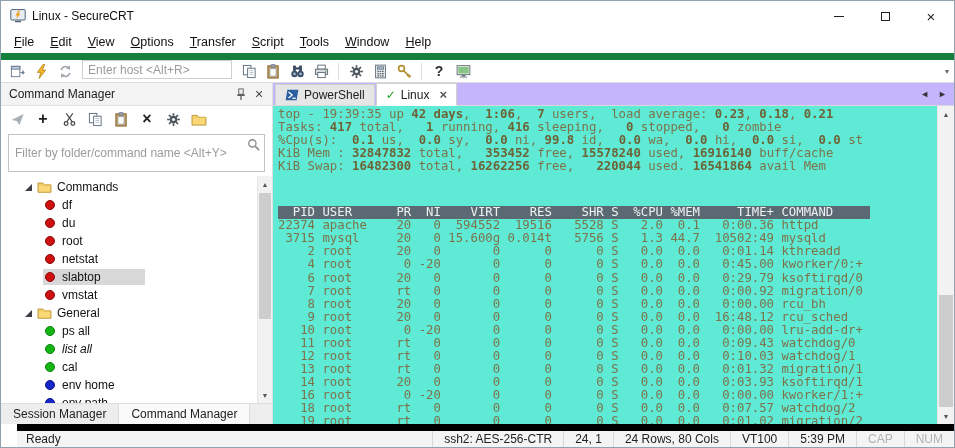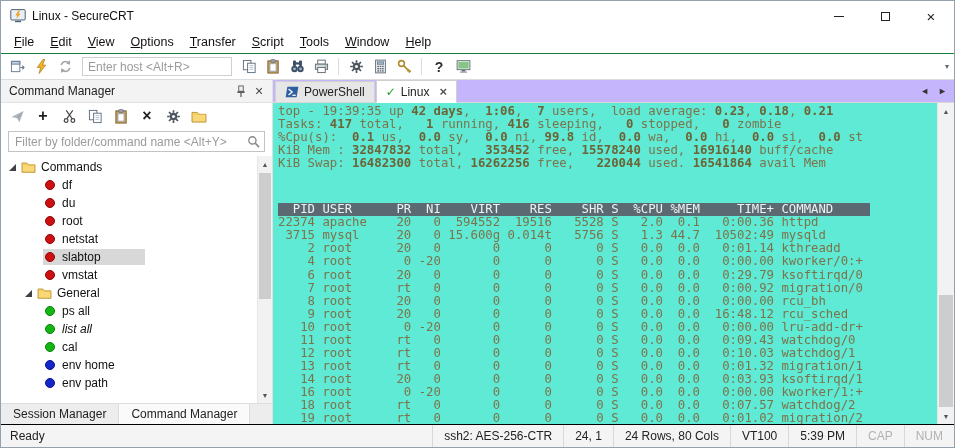--- a/index.html
+++ b/index.html
@@ -16,22 +16,22 @@
   .win-btn { width:46px; height:100%; display:flex; align-items:center; justify-content:center; }
   .min-glyph { width:10px; height:1px; background:#222; display:block; }
   .max-glyph { width:9px; height:9px; border:1px solid #222; display:block; }
   .close-glyph-holder { font-size:15px; color:#222; line-height:1; }
 
   
   .menubar { flex:0 0 22px; display:flex; align-items:center; padding-left:5px; }
   .menu-item { padding:3px 8px; font-size:12.5px; color:#111; }
 
   
-  .toolbar { flex:0 0 27px; border-top:1px solid #15803d; border-bottom:1px solid #dcdcdc;
-             display:flex; align-items:center; padding-left:5px; }
+  .toolbar { flex:0 0 27px; border-top:7px solid #15803d; border-bottom:1px solid #dcdcdc;
+             display:flex; padding-left:5px; }
   .tb-group { display:flex; align-items:center; gap:2px; }
   .tbtn { width:22px; height:22px; display:inline-flex; align-items:center; justify-content:center; }
   .tsep { width:1px; height:17px; background:#dcdcdc; margin:0 4px; display:inline-block; }
   .host-input { width:150px; height:19px; border:1px solid #cfcfcf; font:12px "Liberation Sans",sans-serif;
                 padding:0 5px; color:#333; margin:0 6px; outline:none; }
   .host-input::placeholder { color:#9b9b9b; }
   .tb-overflow { margin-left:auto; padding-right:5px; color:#666; font-size:8px; align-self:center; }
 
   
   .main { flex:1; display:flex; min-height:0; }
@@ -39,21 +39,21 @@
   
   .sidebar { flex:0 0 272px; width:272px; border-right:1px solid #e0e0e0; display:flex;
              flex-direction:column; min-height:0; background:#fff; }
   .pane-header { flex:0 0 23px; background:#f3f3f3; border-bottom:1px solid #e2e2e2;
                  display:flex; align-items:center; padding:0 4px 0 8px; }
   .pane-title { flex:1; font-size:12px; color:#222; }
   .ph-btn { width:18px; height:18px; display:flex; align-items:center; justify-content:center;
             color:#444; font-size:14px; line-height:1; }
   .pane-toolbar { flex:0 0 26px; display:flex; align-items:center; padding-left:5px; gap:4px; }
   .filter-row { flex:0 0 27px; padding:2px 7px 4px 7px; position:relative; }
-  .filter-input { width:100%; height:21px; border:1px solid #c3c3c3; font:12px "Liberation Sans",sans-serif;
+  .filter-input { width:100%; height:38px; border:1px solid #c3c3c3; font:12px "Liberation Sans",sans-serif;
                   padding:0 22px 0 6px; color:#333; outline:none; }
   .filter-input::placeholder { color:#9b9b9b; }
   .mag-holder { position:absolute; right:12px; top:6px; }
 
   .tree { flex:1; position:relative; overflow:hidden; padding-top:2px; }
   .tree-row { height:18px; display:flex; align-items:center; }
   .twisty { width:0; height:0; border-left:7px solid transparent; border-bottom:7px solid #3f3f46;
             margin-right:5px; display:inline-block; }
   .tree-ic { display:inline-flex; margin-right:5px; }
   .tree-lbl { font-size:12px; color:#111; white-space:nowrap; }
@@ -94,22 +94,22 @@
   .vscroll { position:absolute; top:0; right:0; bottom:0; width:17px; background:#f2f2f2;
              border-left:1px solid #e6e6e6; }
   .sb-arr { position:absolute; left:0; right:0; height:16px; display:flex; align-items:center;
             justify-content:center; font-size:7px; color:#555; }
   .sb-arr.up { top:0; } .sb-arr.dn { bottom:0; }
   .sb-thumb { position:absolute; left:1px; right:1px; background:#cdcdcd; }
   .thumb-bottom { bottom:17px; height:112px; }
   .thumb-top { top:17px; height:126px; }
 
   
-  .statusbar { flex:0 0 23px; background:#f4f4f4; border-top:1px solid #000000; display:flex;
-               align-items:stretch; font-size:12px; color:#222; }
+  .statusbar { flex:0 0 23px; background:#f4f4f4; border-top:7px solid #000000; display:flex;
+               align-items:stretch; font-size:12px; color:#222;margin-left:16px; }
   .sb-left { flex:1; display:flex; align-items:center; padding-left:9px; }
   .status-cells { display:flex; align-items:stretch; }
   .sb-cell { display:flex; align-items:center; justify-content:center; padding:0 11px;
              border-left:1px solid #d8d8d8; min-width:44px; }
   .sb-cell.disabled { color:#b2b2b2; }
 
   
   .qm { font-weight:bold; font-size:14px; color:#2e2e2e; line-height:1; }
   .plus { font-weight:bold; font-size:16px; color:#1e1e1e; line-height:1; }
   .xdel { font-weight:bold; font-size:16px; color:#1e1e1e; line-height:1; }
@@ -331,21 +331,21 @@
               <circle cx="5.8" cy="5.8" r="3.9" fill="none" stroke="#8a8a8a" stroke-width="1.4"></circle>
               <line x1="8.8" y1="8.8" x2="13" y2="13" stroke="#8a8a8a" stroke-width="1.7"></line>
             </svg></span>
       </div>
       <div class="tree">
         <div class="vscroll">
           <div class="sb-arr up">▲</div>
           <div class="sb-thumb thumb-top"></div>
           <div class="sb-arr dn">▼</div>
         </div>
-      <div class="tree-row" style="padding-left: 8px;">
+      <div class="tree-row" style="padding-left: 24px;">
             <span class="twisty"></span>
             <span class="tree-ic">
               <svg width="15" height="12" viewBox="0 0 16 13">
                 <path d="M1 2.2 h5.2 l1.6 2 H15 v8 H1 z" fill="#fbd877" stroke="#b8912e"></path>
                 <path d="M1 4.2 H15" stroke="#e7c255" stroke-width="0.8"></path>
               </svg>
             </span>
             <span class="tree-lbl">Commands</span>
           </div>
           <div class="tree-row" style="padding-left: 42px;">
@@ -460,21 +460,21 @@
             <div class="tl"><span>top - 19:39:35 up </span><b>42 days</b><span>,  </span><b>1:06</b><span>,  </span><b>7</b><span> users,  load average: </span><b>0.23</b><span>, </span><b>0.18</b><span>, </span><b>0.21</b></div>
             <div class="tl"><span>Tasks: </span><b>417</b><span> total,   </span><b>1</b><span> running, </span><b>416</b><span> sleeping,   </span><b>0</b><span> stopped,   </span><b>0</b><span> zombie</span></div>
             <div class="tl"><span>%Cpu(s):  </span><b>0.1</b><span> us,  </span><b>0.0</b><span> sy,  </span><b>0.0</b><span> ni, </span><b>99.8</b><span> id,  </span><b>0.0</b><span> wa,  </span><b>0.0</b><span> hi,  </span><b>0.0</b><span> si,  </span><b>0.0</b><span> st</span></div>
             <div class="tl"><span>KiB Mem : </span><b>32847832</b><span> total,   </span><b>353452</b><span> free, </span><b>15578240</b><span> used, </span><b>16916140</b><span> buff/cache</span></div>
             <div class="tl"><span>KiB Swap: </span><b>16482300</b><span> total, </span><b>16262256</b><span> free,   </span><b>220044</b><span> used. </span><b>16541864</b><span> avail Mem</span></div>
             <div class="tl">&nbsp;</div>
             <div class="tl t-hdr">  PID USER      PR  NI    VIRT    RES    SHR S  %CPU %MEM     TIME+ COMMAND</div>
             <div class="tl">22374 apache    20   0  594552  19516   5528 S   2.0  0.1   0:00.36 httpd</div>
             <div class="tl"> 3715 mysql     20   0 15.600g 0.014t   5756 S   1.3 44.7  10502:49 mysqld</div>
             <div class="tl">    2 root      20   0       0      0      0 S   0.0  0.0   0:01.14 kthreadd</div>
-            <div class="tl">    4 root       0 -20       0      0      0 S   0.0  0.0   0:00.00 kworker/0:+</div>
+            <div class="tl">    4 root       0 -20       0      0      0 S   0.0  0.0   0:45.00 kworker/0:+</div>
             <div class="tl">    6 root      20   0       0      0      0 S   0.0  0.0   0:29.79 ksoftirqd/0</div>
             <div class="tl">    7 root      rt   0       0      0      0 S   0.0  0.0   0:00.92 migration/0</div>
             <div class="tl">    8 root      20   0       0      0      0 S   0.0  0.0   0:00.00 rcu_bh</div>
             <div class="tl">    9 root      20   0       0      0      0 S   0.0  0.0  16:48.12 rcu_sched</div>
             <div class="tl">   10 root       0 -20       0      0      0 S   0.0  0.0   0:00.00 lru-add-dr+</div>
             <div class="tl">   11 root      rt   0       0      0      0 S   0.0  0.0   0:09.43 watchdog/0</div>
             <div class="tl">   12 root      rt   0       0      0      0 S   0.0  0.0   0:10.03 watchdog/1</div>
             <div class="tl">   13 root      rt   0       0      0      0 S   0.0  0.0   0:01.32 migration/1</div>
             <div class="tl">   14 root      20   0       0      0      0 S   0.0  0.0   0:03.93 ksoftirqd/1</div>
             <div class="tl">   16 root       0 -20       0      0      0 S   0.0  0.0   0:00.00 kworker/1:+</div>

